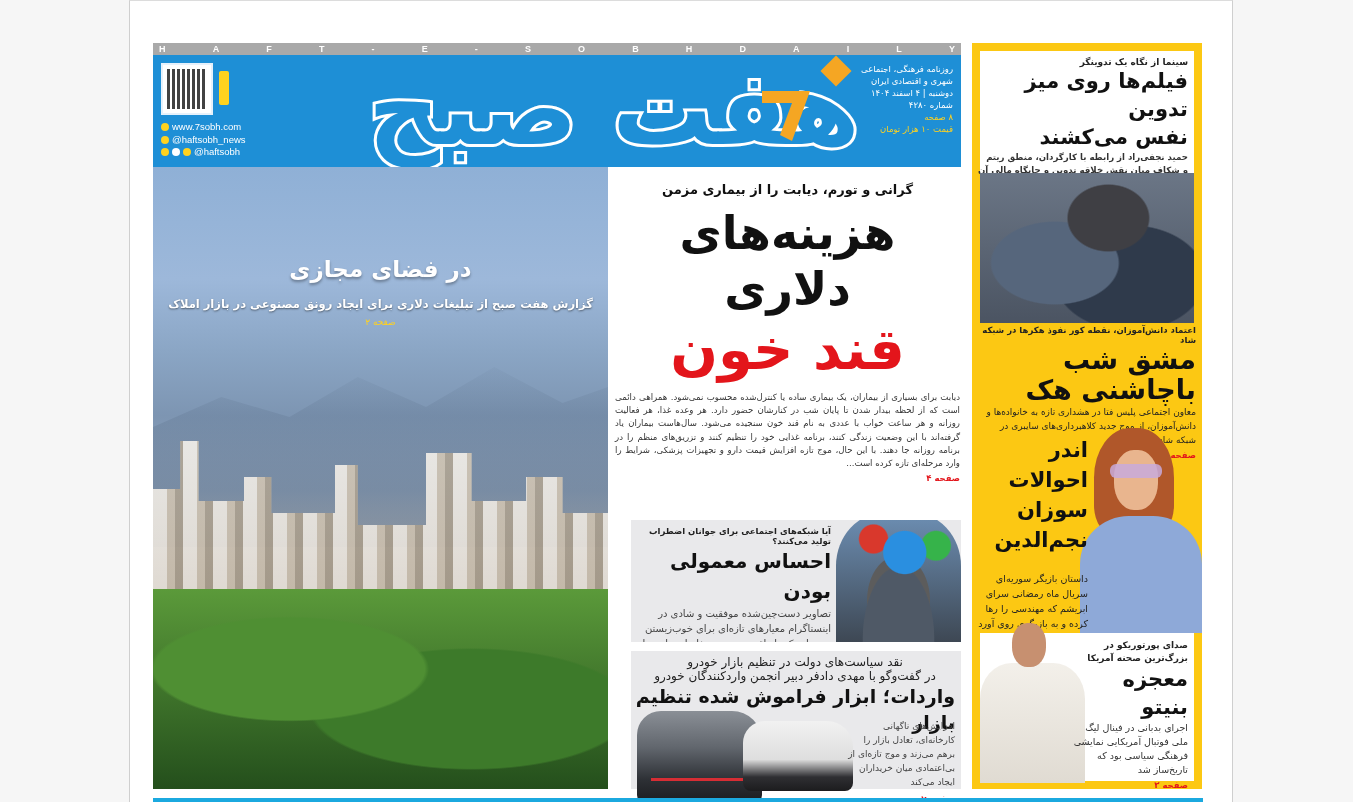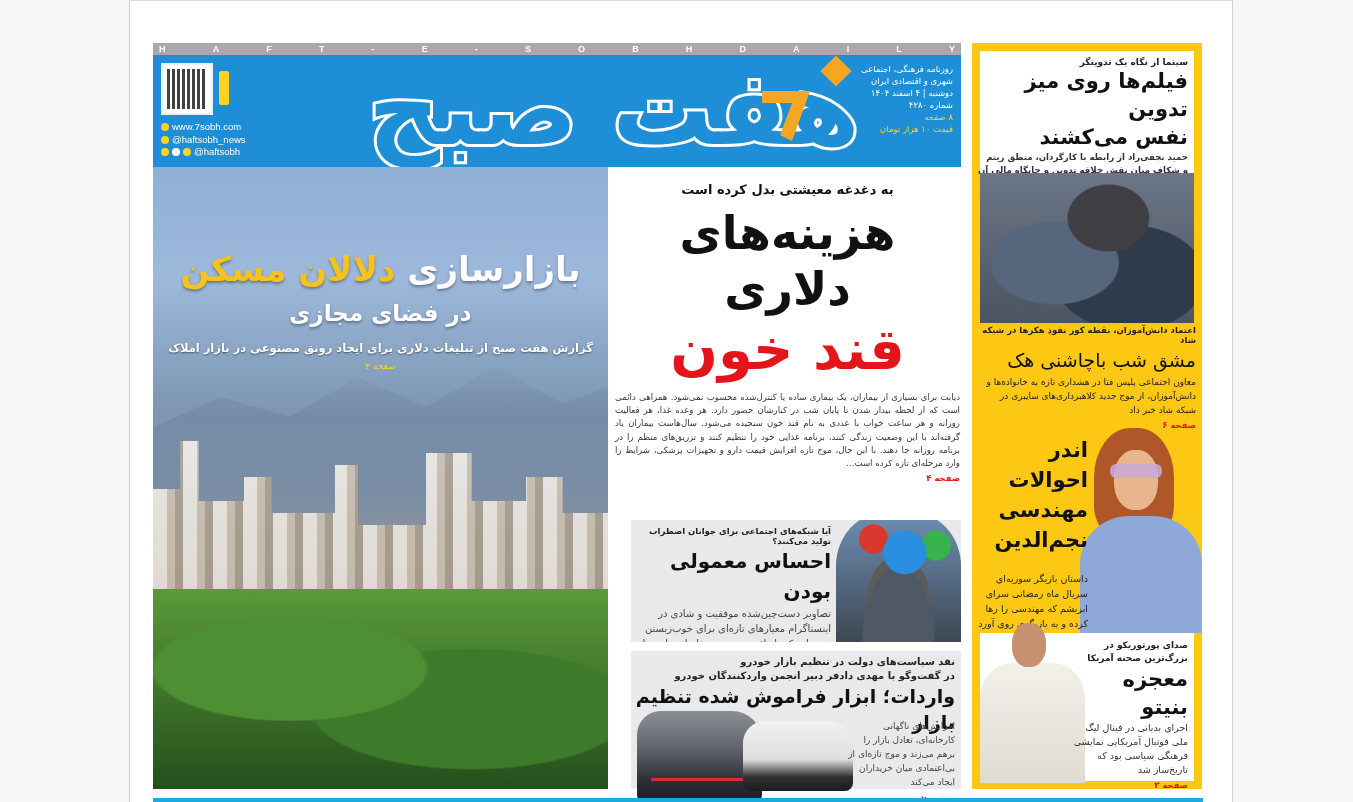--- a/index.html
+++ b/index.html
@@ -50,38 +50,38 @@
 
   .box-social { position: absolute; left: 631px; top: 520px; width: 330px; height: 122px; background: #e9e9eb; overflow: hidden; }
   .social-img { position: absolute; left: 205px; top: -8px; width: 125px; height: 135px; background: radial-gradient(circle at 55% 30%, #2a8fe0 0 18%, transparent 19%), radial-gradient(circle at 30% 20%, #d9382c 0 10%, transparent 11%), radial-gradient(circle at 80% 25%, #36b34a 0 10%, transparent 11%), radial-gradient(ellipse at 50% 95%, #4f5966 0 40%, transparent 41%), radial-gradient(ellipse at 50% 65%, #5c5c5c 0 35%, transparent 36%), linear-gradient(180deg, #6d8fb4, #3c4550); border-radius: 40% 40% 0 0; }
   .social-text { position: absolute; right: 130px; top: 6px; width: 200px; direction: rtl; text-align: right; }
   .s-kicker { font-size: 8.5px; font-weight: bold; color: #222; }
   .s-title { font-size: 20px; font-weight: bold; color: #111; line-height: 30px; }
   .s-body { font-size: 10px; color: #444; line-height: 15px; }
 
   .box-cars { position: absolute; left: 631px; top: 651px; width: 330px; height: 138px; background: #e9e9eb; overflow: visible; }
   .cars-text { position: absolute; right: 6px; top: 4px; width: 320px; direction: rtl; text-align: right; }
-  .c-kicker { font-size: 10px; font-weight: bold; color: #222; line-height: 14px; }
+  .c-kicker { font-size: 12px; font-weight: normal; color: #222; line-height: 14px; text-align: center; }
   .c-title { font-size: 19px; font-weight: bold; color: #111; line-height: 26px; }
   .c-body { position: absolute; right: 6px; top: 68px; width: 110px; direction: rtl; text-align: right; font-size: 9px; color: #444; line-height: 14px; }
   .car1 { position: absolute; left: 6px; top: 60px; width: 125px; height: 92px; background: linear-gradient(180deg, #8a8f96 0%, #61666d 40%, #2d3035 75%, #1b1c1f 100%); border-radius: 24px 30px 8px 8px; }
   .car1::after { content: ""; position: absolute; left: 14px; bottom: 22px; width: 98px; height: 3px; background: #d62d34; }
   .car2 { position: absolute; left: 112px; top: 70px; width: 110px; height: 70px; background: linear-gradient(180deg, #f1f1f1 0%, #dedede 55%, #2f2f33 80%, #1c1c1e 100%); border-radius: 22px 26px 8px 8px; }
 
   
   .right-col { position: absolute; left: 972px; top: 43px; width: 230px; height: 746px; background: #fcc813; }
   .rc-top { position: absolute; left: 8px; top: 8px; width: 214px; height: 260px; background: #fff; }
   .rt-text { position: absolute; right: 6px; top: 6px; width: 210px; direction: rtl; text-align: right; }
   .r-kicker { font-size: 9px; font-weight: bold; color: #222; }
   .r-title { font-size: 21px; font-weight: bold; color: #111; line-height: 28px; }
   .r-body { font-size: 8.6px; color: #333; line-height: 13px; font-weight: bold; }
   .rt-photo { position: absolute; left: 0; top: 122px; width: 214px; height: 150px; background: radial-gradient(ellipse at 60% 30%, #3f3f44 0 22%, transparent 23%), radial-gradient(ellipse at 35% 60%, #56667c 0 32%, transparent 33%), radial-gradient(ellipse at 70% 70%, #2f3a4b 0 35%, transparent 36%), linear-gradient(180deg, #6b7686, #4b5462); }
   .rc-mid { position: absolute; right: 6px; top: 282px; width: 218px; direction: rtl; text-align: right; }
   .rm-kicker { font-size: 8.5px; font-weight: bold; color: #222; }
-  .rm-title { font-size: 19px; font-weight: normal; color: #111; line-height: 30px; }
+  .rm-title { font-size: 27px; font-weight: bold; color: #111; line-height: 30px; }
   .rm-body { font-size: 9px; color: #222; line-height: 14px; }
   .rc-woman { position: absolute; left: 108px; top: 385px; width: 122px; height: 205px; overflow: hidden; }
   .woman-hair { position: absolute; left: 14px; top: 0; width: 80px; height: 110px; background: #b0572a; border-radius: 45% 45% 30% 30%; }
   .woman-face { position: absolute; left: 34px; top: 22px; width: 44px; height: 60px; background: #e9b58e; border-radius: 45%; }
   .woman-glasses { position: absolute; left: 30px; top: 36px; width: 52px; height: 14px; background: rgba(200,170,220,.85); border-radius: 6px; }
   .woman-body { position: absolute; left: 0; top: 88px; width: 122px; height: 120px; background: #8ea9d8; border-radius: 40% 40% 0 0; }
   .rc-snj { position: absolute; left: 6px; top: 392px; width: 110px; direction: rtl; text-align: right; }
   .snj-title { font-size: 21px; font-weight: bold; color: #111; line-height: 30px; }
   .snj-body { font-size: 9.5px; color: #222; line-height: 15px; margin-top: 16px; }
   .rc-bottom { position: absolute; left: 8px; top: 590px; width: 214px; height: 148px; background: #fff; }
@@ -147,32 +147,28 @@
       <div><span class="ic"></span><span class="ic" style="background:#fff"></span><span class="ic"></span><span>@haftsobh</span></div>
     </div>
   </div>
 </div>
 
 <div class="photo-left">
   <div class="mountains"></div>
   <div class="city"></div>
   <div class="greenery"></div>
   <div class="left-headline">
-    <div class="lh1">
-      <span>بازارسازی</span>
-      <span class="y">دلالان مسکن</span>
-    </div>
     <div class="lh2">در فضای مجازی</div>
     <div class="lh-sub">گزارش هفت صبح از تبلیغات دلاری برای ایجاد رونق مصنوعی در بازار املاک</div>
     <div class="lh-page">صفحه ۲</div>
   </div>
 </div>
 
 <div class="center">
-  <div class="kicker">به دغدغه معیشتی بدل کرده است</div>
+  <div class="kicker">گرانی و تورم، دیابت را از بیماری مزمن</div>
   <div class="main-h1">هزینه‌های دلاری</div>
   <div class="main-h2">قند خون</div>
   <div class="body-text">دیابت برای بسیاری از بیماران، یک بیماری ساده یا کنترل‌شده محسوب نمی‌شود. همراهی دائمی است که از لحظه بیدار شدن تا پایان شب در کنارشان حضور دارد. هر وعده غذا، هر فعالیت روزانه و هر ساعت خواب با عددی به نام قند خون سنجیده می‌شود. سال‌هاست بیماران یاد گرفته‌اند با این وضعیت زندگی کنند، برنامه غذایی خود را تنظیم کنند و تزریق‌های منظم را در برنامه روزانه جا دهند. با این حال، موج تازه افزایش قیمت دارو و تجهیزات پزشکی، شرایط را وارد مرحله‌ای تازه کرده است...</div>
   <span class="page-ref">صفحه ۴</span>
 </div>
 
 <div class="box-social">
   <div class="social-img"></div>
   <div class="social-text">
     <div class="s-kicker">آیا شبکه‌های اجتماعی برای جوانان اضطراب تولید می‌کنند؟</div>
@@ -216,21 +212,21 @@
   </div>
 
   <div class="rc-woman">
     <div class="woman-hair"></div>
     <div class="woman-body"></div>
     <div class="woman-face"></div>
     <div class="woman-glasses"></div>
   </div>
   <div class="rc-snj">
     <div class="snj-title">اندر احوالات</div>
-    <div class="snj-title">مهندسی</div>
+    <div class="snj-title">سوزان</div>
     <div class="snj-title">نجم‌الدین</div>
     <div class="snj-body">داستان بازیگر سوریه‌ای سریال ماه رمضانی سرای ابریشم که مهندسی را رها کرده و به بازیگری روی آورد</div>
     <span class="page-ref">صفحه ۸</span>
   </div>
 
   <div class="rc-bottom">
     <div class="man">
       <div class="man-body"></div>
       <div class="man-head"></div>
     </div>

